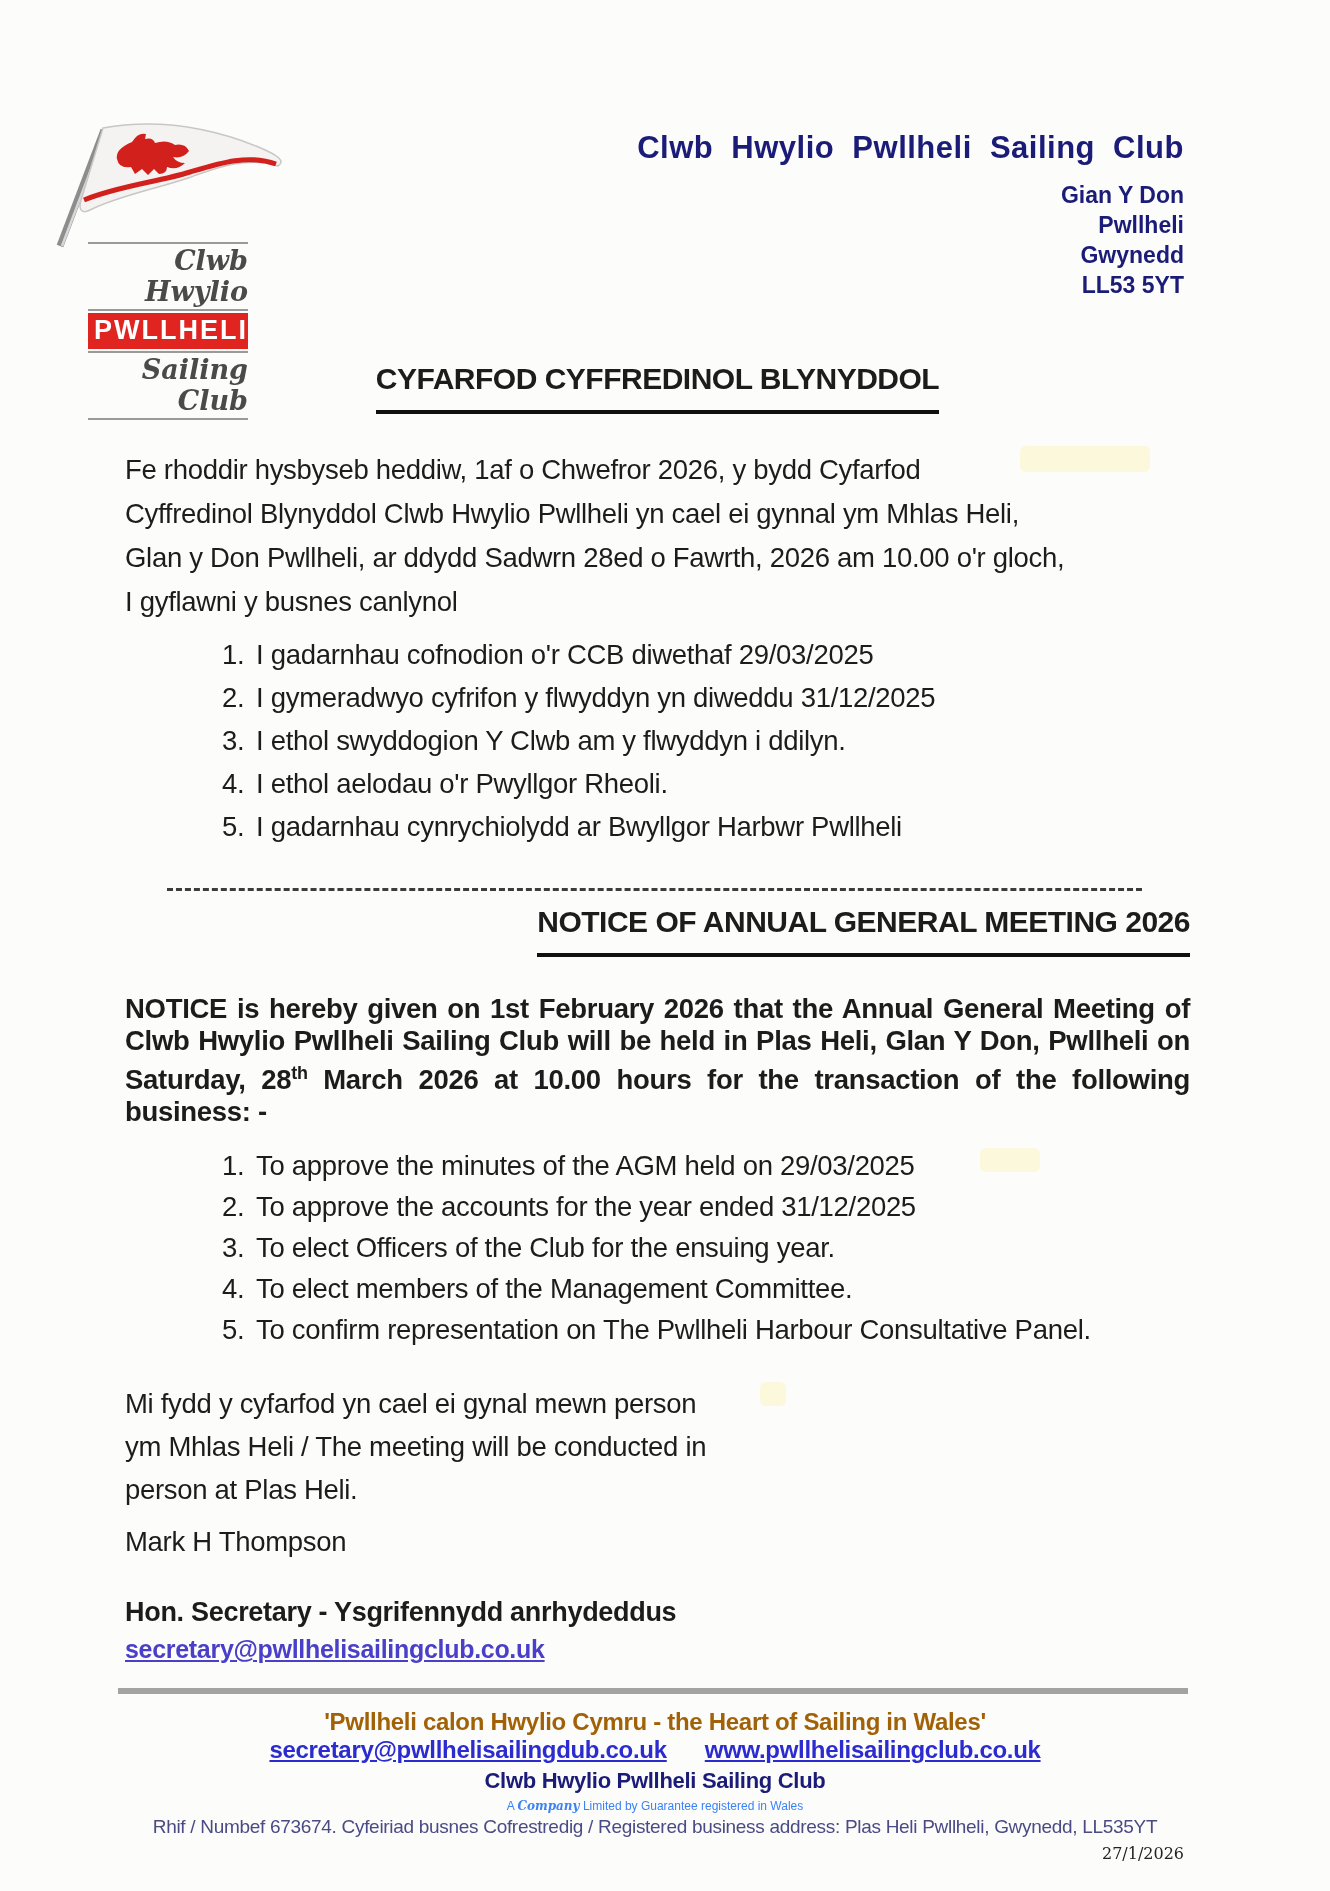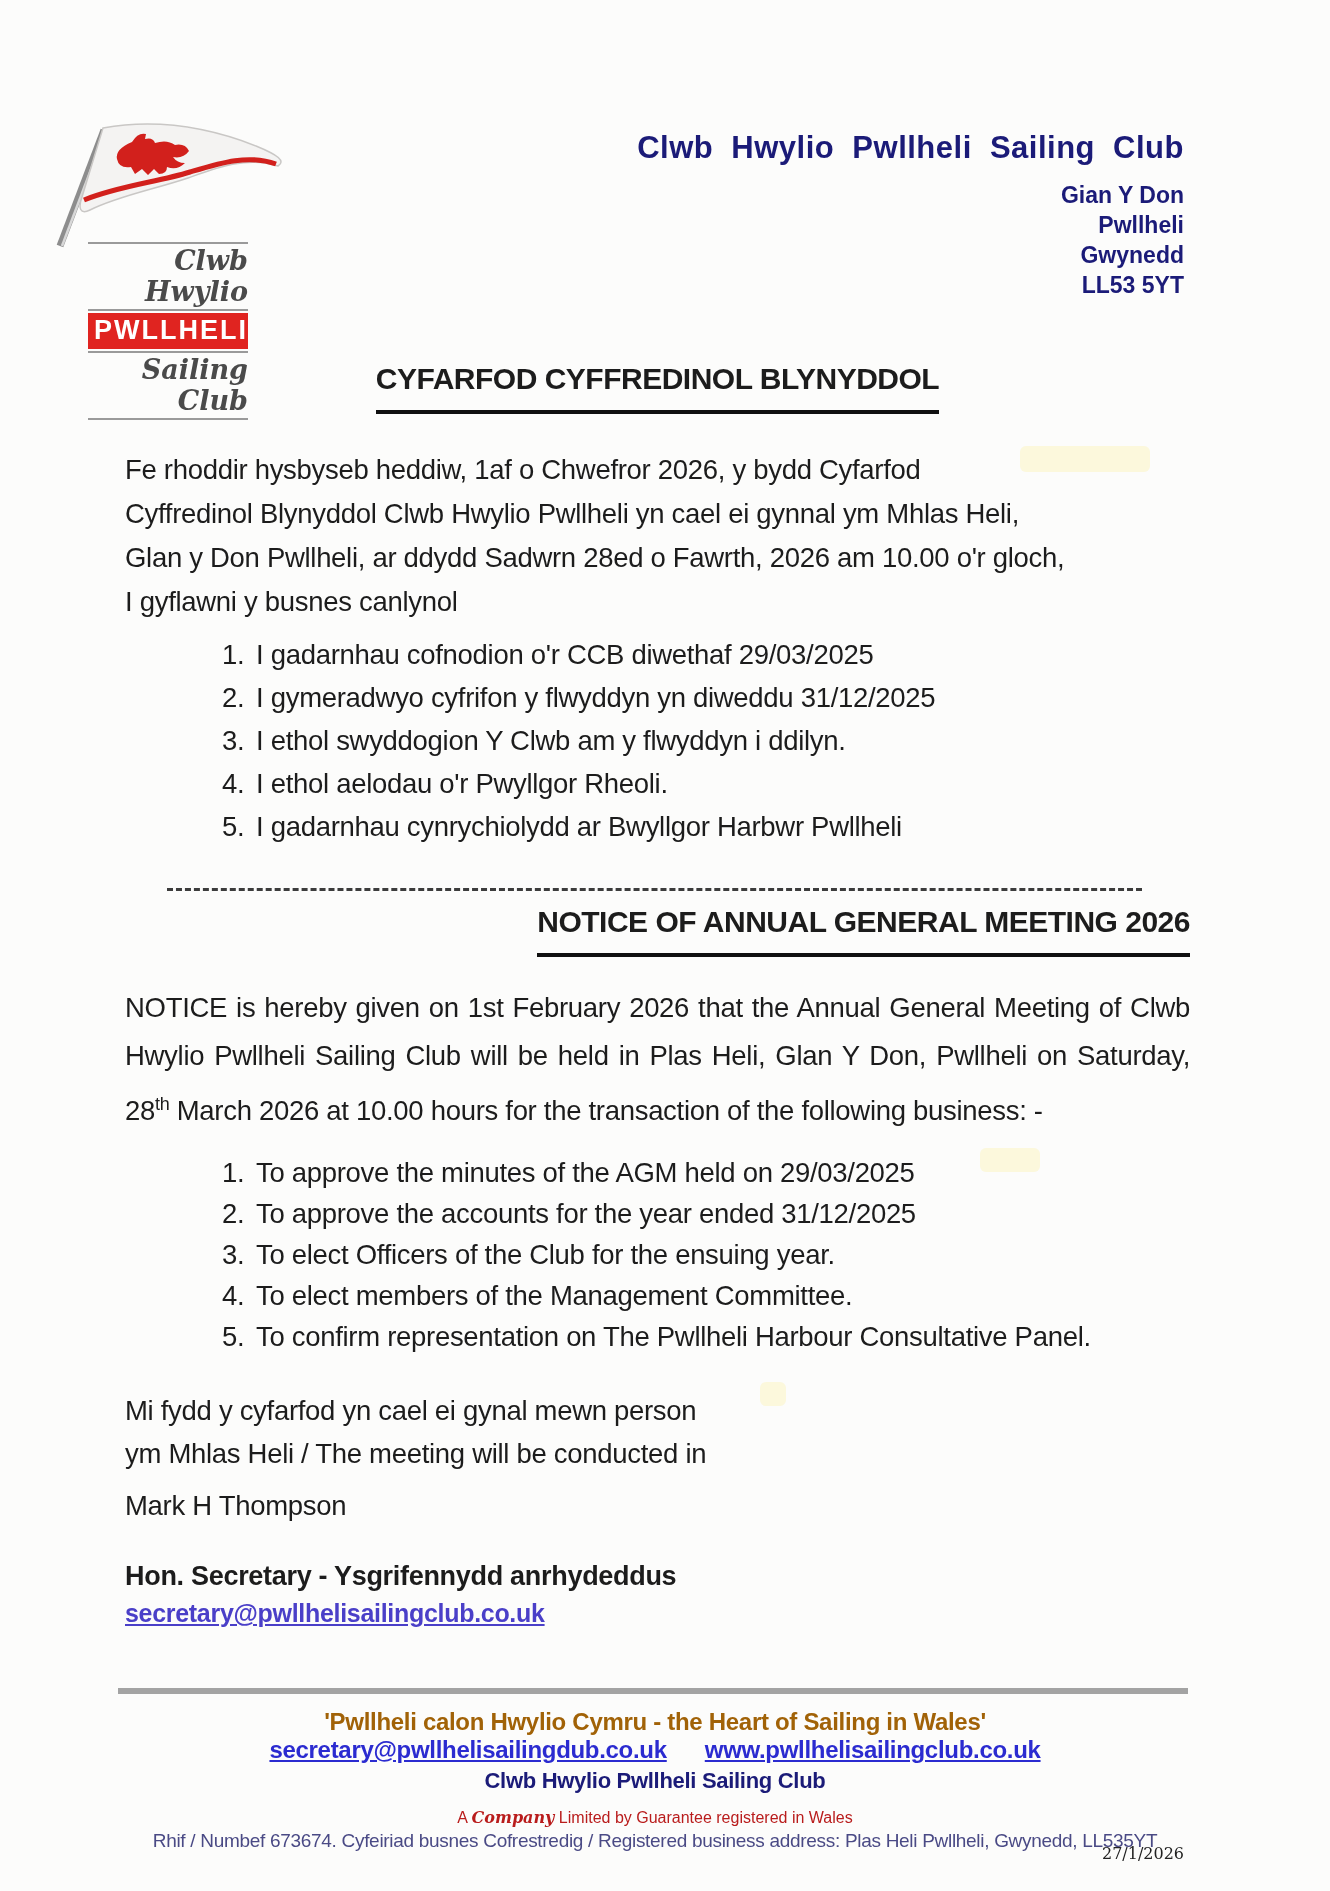--- a/index.html
+++ b/index.html
@@ -40,41 +40,41 @@
   .para { font-size:27.5px; letter-spacing:-0.3px; }
   .welsh-para { margin-top:34px; line-height:44px; }
 
   .num-list { margin-top:9px; margin-left:97px; }
   .num-row { display:flex; font-size:27.5px; letter-spacing:-0.3px; line-height:43px; }
   .num-row .num { width:34px; flex:none; }
 
   .divider { margin-top:40px; border-top:3px dashed #3c3c3c; width:975px; margin-left:42px; }
 
   .eng-title { margin-top:14px;text-align:right; }
-  .eng-para { margin-top:27px; line-height:48px; text-align:justify; }
+  .eng-para { margin-top:36px; line-height:32px; text-align:justify;font-weight:bold; }
   .eng-para sup { font-size:18px; }
 
   .eng-list { margin-top:17px; line-height:41px; }
   .eng-list .num-row { line-height:41px; }
 
   .closing { margin-top:32px; line-height:43px; }
   .signatory { margin-top:15px; font-size:27.5px; letter-spacing:-0.3px; }
   .role { margin-top:39px; font-size:27px; font-weight:700; letter-spacing:-0.3px; }
   .sig-email { display:inline-block; margin-top:7px; font-size:25px; font-weight:600;
                color:#4a3fc8; text-decoration:underline; letter-spacing:-0.3px; }
 
   
   .rule { position:absolute; left:118px; top:1688px; width:1070px; height:6px; background:#a3a3a3; }
   .footer { position:absolute; left:120px; top:1708px; width:1070px; text-align:center; }
   .tagline { font-size:24px; font-weight:700; color:#a16207; letter-spacing:-0.3px; }
   .foot-links { font-size:24px; font-weight:700; letter-spacing:-0.3px; }
   .foot-links a { color:#2b2bd0; text-decoration:underline; }
   .foot-links .gap { display:inline-block; width:38px; }
   .foot-club { margin-top:4px; font-size:22px; font-weight:700; color:#1b1b78; letter-spacing:-0.3px; }
-  .foot-company { margin-top:14px; font-size:16px; color:#b91c1c; }
+  .foot-company { margin-top:5px; font-size:12px; color:#3b82f6; }
   .foot-company em { font-family:"DejaVu Serif", serif; font-weight:bold; }
   .foot-reg { margin-top:3px; font-size:19px; color:#4a4a85; letter-spacing:-0.3px; }
   .date-stamp { position:absolute; right:146px; top:1844px; font-family:"DejaVu Serif", serif;
                 font-size:16px; color:#222; }
 
   
   .smudge { position:absolute; background:rgba(252,238,150,0.30); border-radius:6px; pointer-events:none; }
   .s1 { left:1020px; top:446px; width:130px; height:26px; }
   .s2 { left:980px; top:1148px; width:60px; height:24px; }
   .s3 { left:760px; top:1382px; width:26px; height:24px; }
@@ -180,20 +180,21 @@
         </div>
       <div class="num-row">
           <span class="num">5.</span>
           <span>To confirm representation on The Pwllheli Harbour Consultative Panel.</span>
         </div>
     </div>
 
     <div class="para closing">
       <div>Mi fydd y cyfarfod yn cael ei gynal mewn person</div>
       <div>ym Mhlas Heli / The meeting will be conducted in</div>
+      <div>person at Plas Heli.</div>
     </div>
 
     <div class="signatory">Mark H Thompson</div>
     <div class="role">Hon. Secretary - Ysgrifennydd anrhydeddus</div>
     <a href="#" class="sig-email">secretary@pwllhelisailingclub.co.uk</a>
   </div>
 
   <div class="rule"></div>
 
   <div class="footer">

